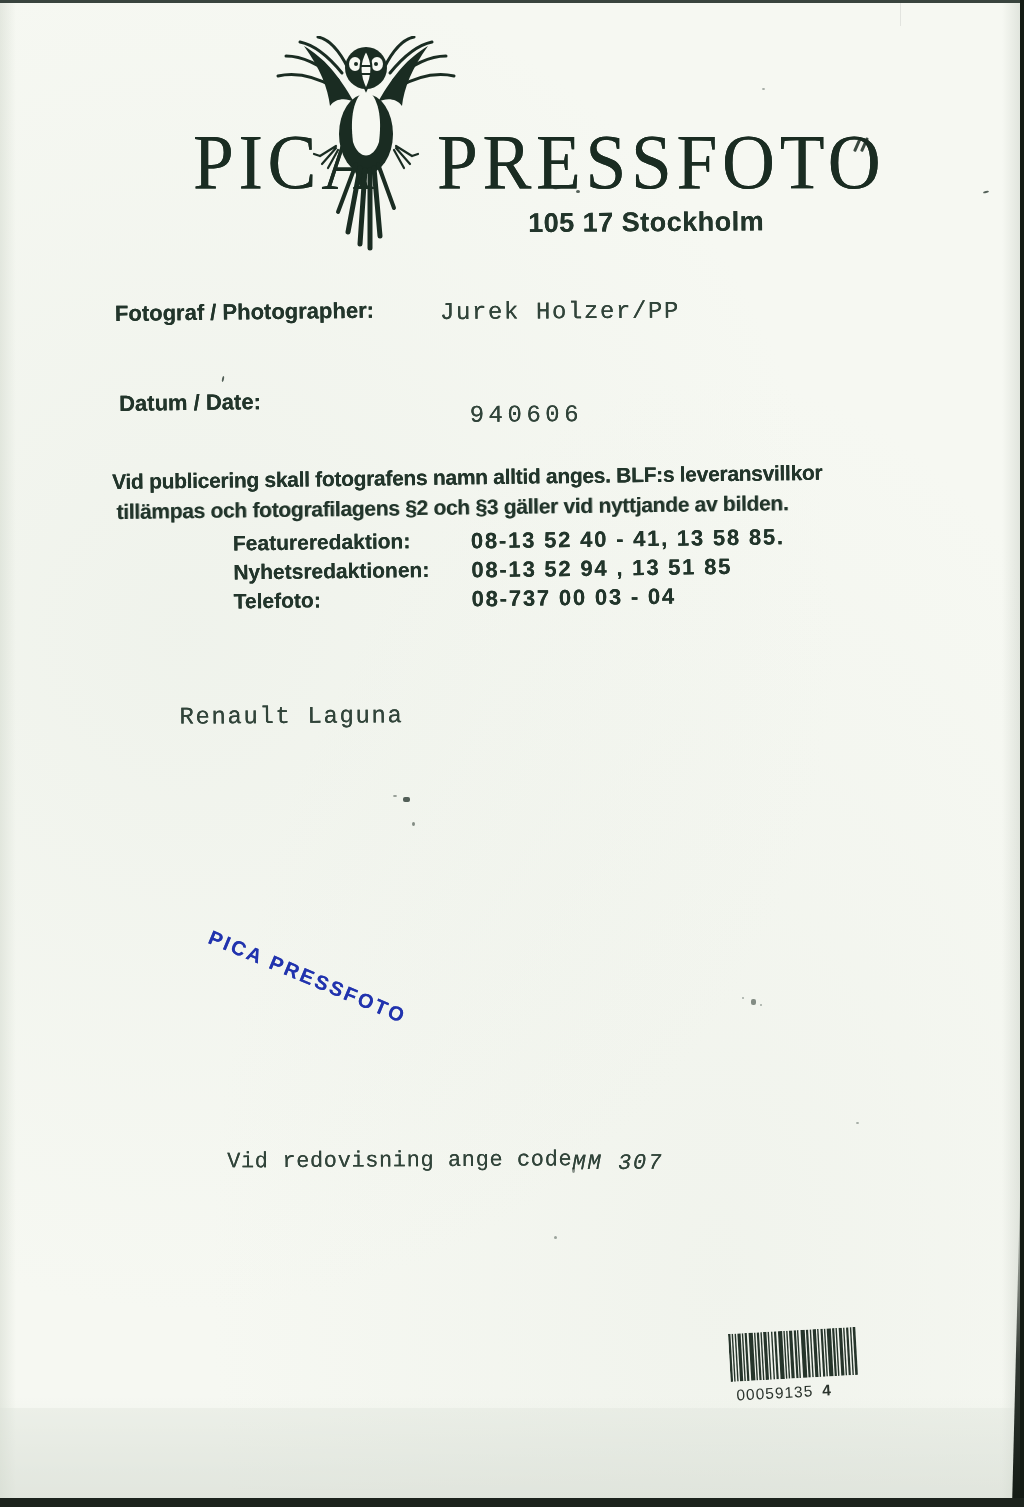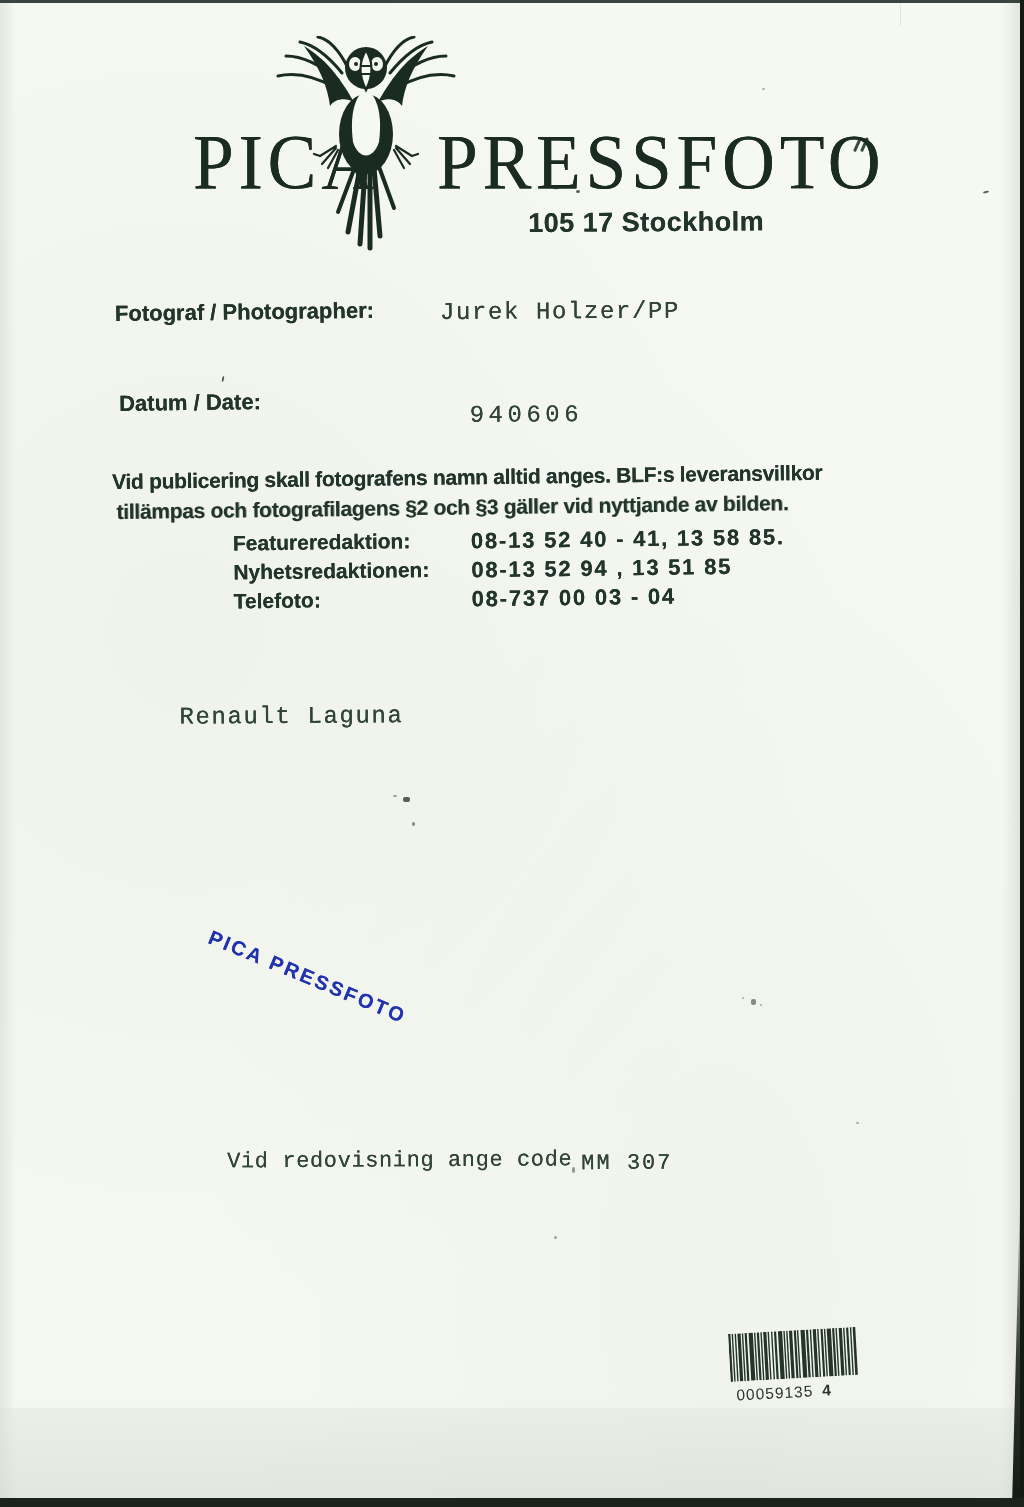--- a/index.html
+++ b/index.html
@@ -73,21 +73,21 @@
   .c-value{position:absolute;left:468px;font-size:22px;font-weight:bold;color:var(--ink);letter-spacing:1.8px;text-shadow:0 0 0.5px var(--ink);white-space:nowrap;}
   .c-r1{top:533px;} .c-r2{top:562px;} .c-r3{top:591px;}
 
   
   .typewriter{left:0;top:0;width:1024px;height:1300px;transform:rotate(-0.35deg);transform-origin:440px 310px;}
   .tw{position:absolute;font-family:"Liberation Mono",monospace;font-size:24px;color:var(--type);letter-spacing:1.6px;text-shadow:0 0 0.5px var(--type);white-space:nowrap;}
   .tw-photog{left:440px;top:299px;}
   .tw-date{left:443px;top:402px;letter-spacing:4.5px;margin-left:26px;}
   .tw-caption{left:177px;top:702px;}
   .tw-code{left:222px;top:1148px;font-size:22px;letter-spacing:0.6px;}
-  .tw-code .code-val{display:inline-block;position:relative;top:4px;margin-left:9px;letter-spacing:2px;}
+  .tw-code .code-val{display:inline-block;position:relative;top:4px;letter-spacing:2px;font-style:italic;}
 
   
   .stamp{
     left:214px;top:926px;
     transform:rotate(22.5deg);transform-origin:left top;
     font-size:20px;font-weight:bold;letter-spacing:2.6px;
     color:var(--blue);
     text-shadow:0 0 0.6px rgba(33,51,174,0.8);
     white-space:nowrap;
   }

